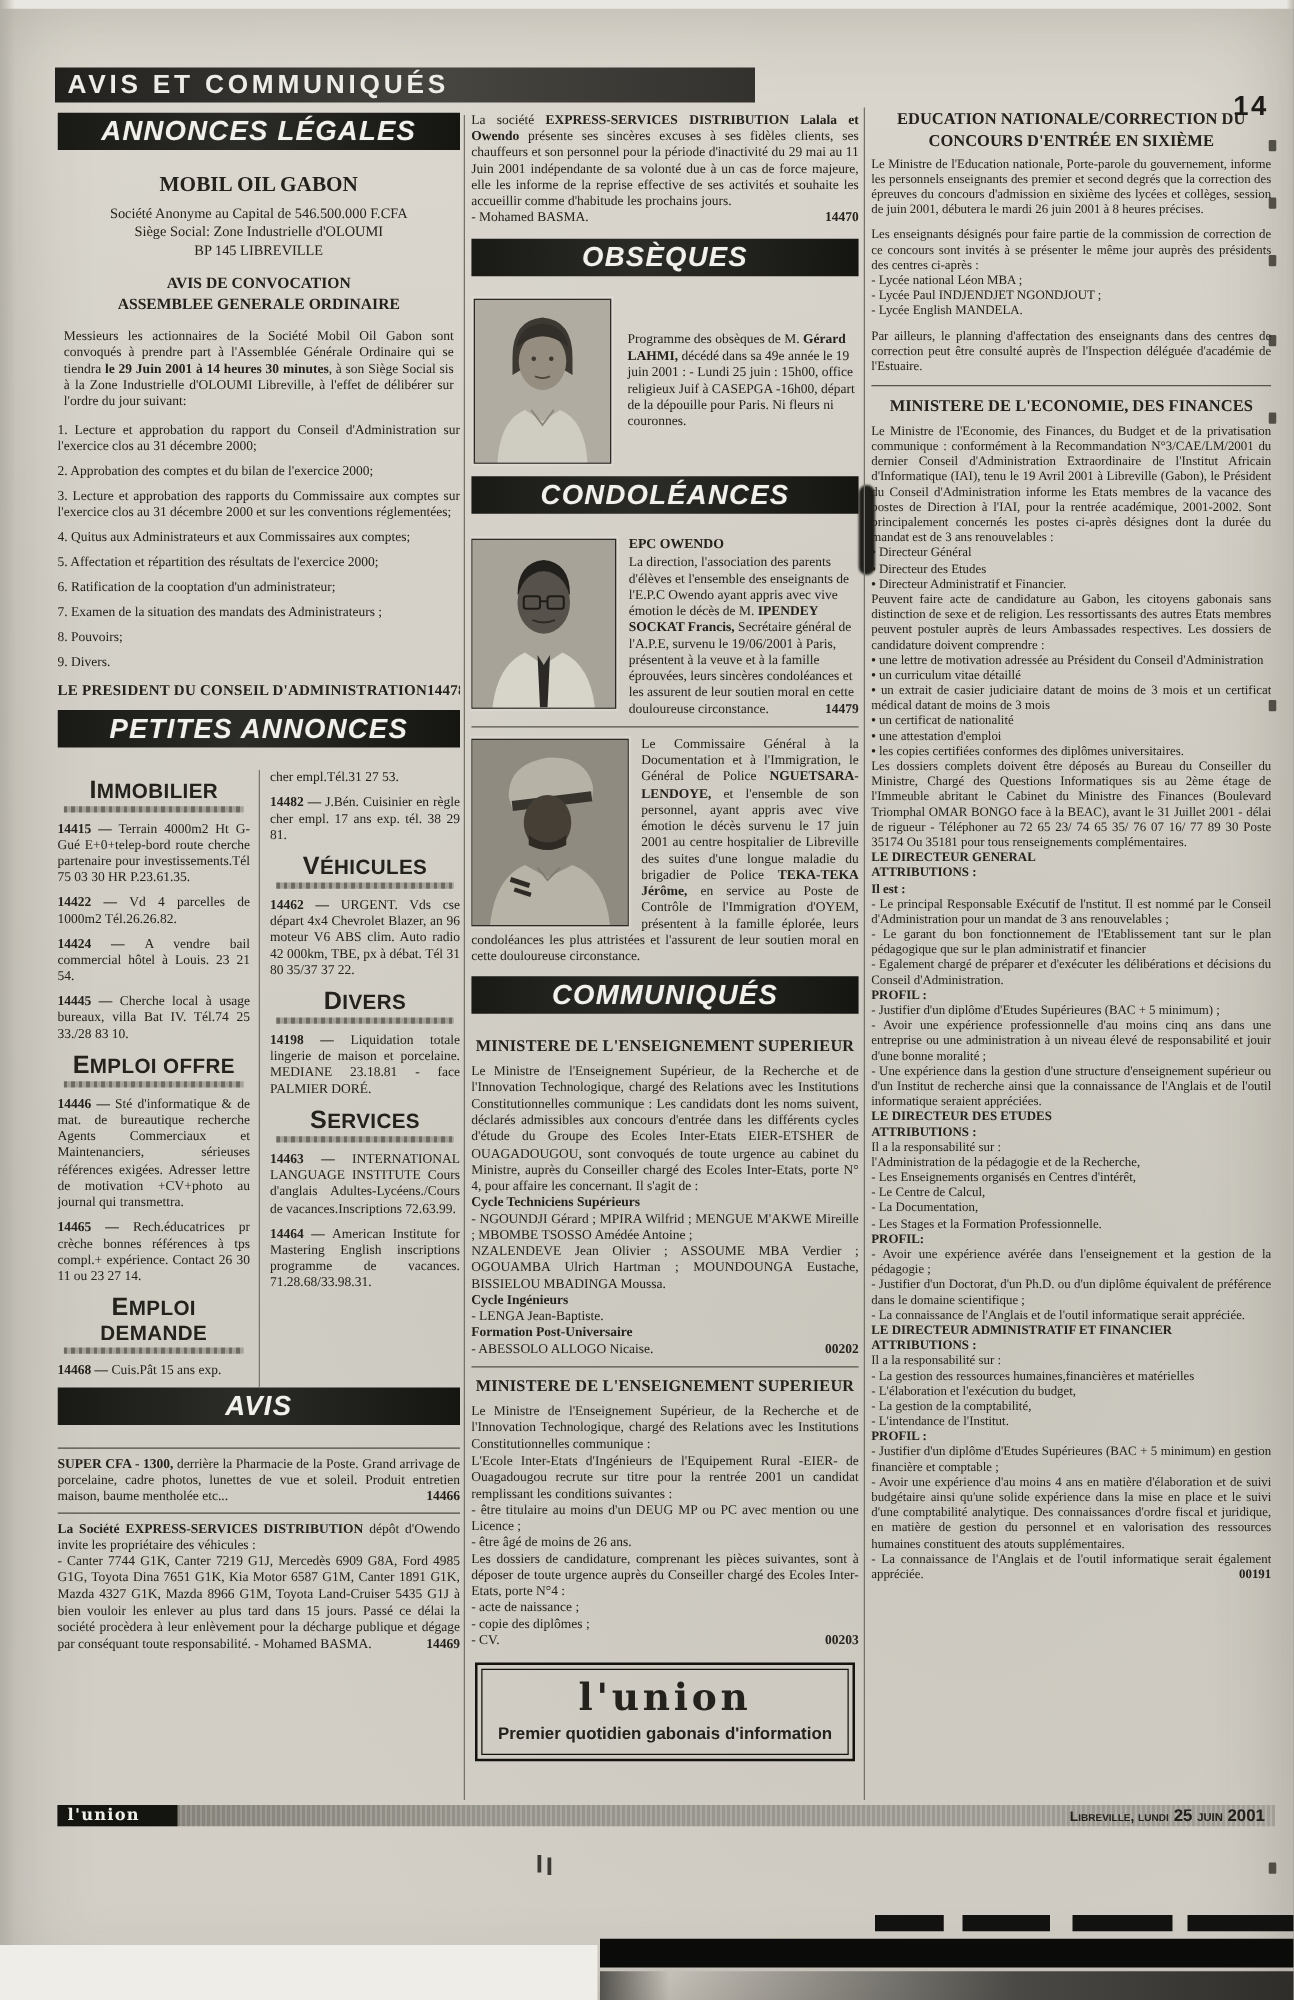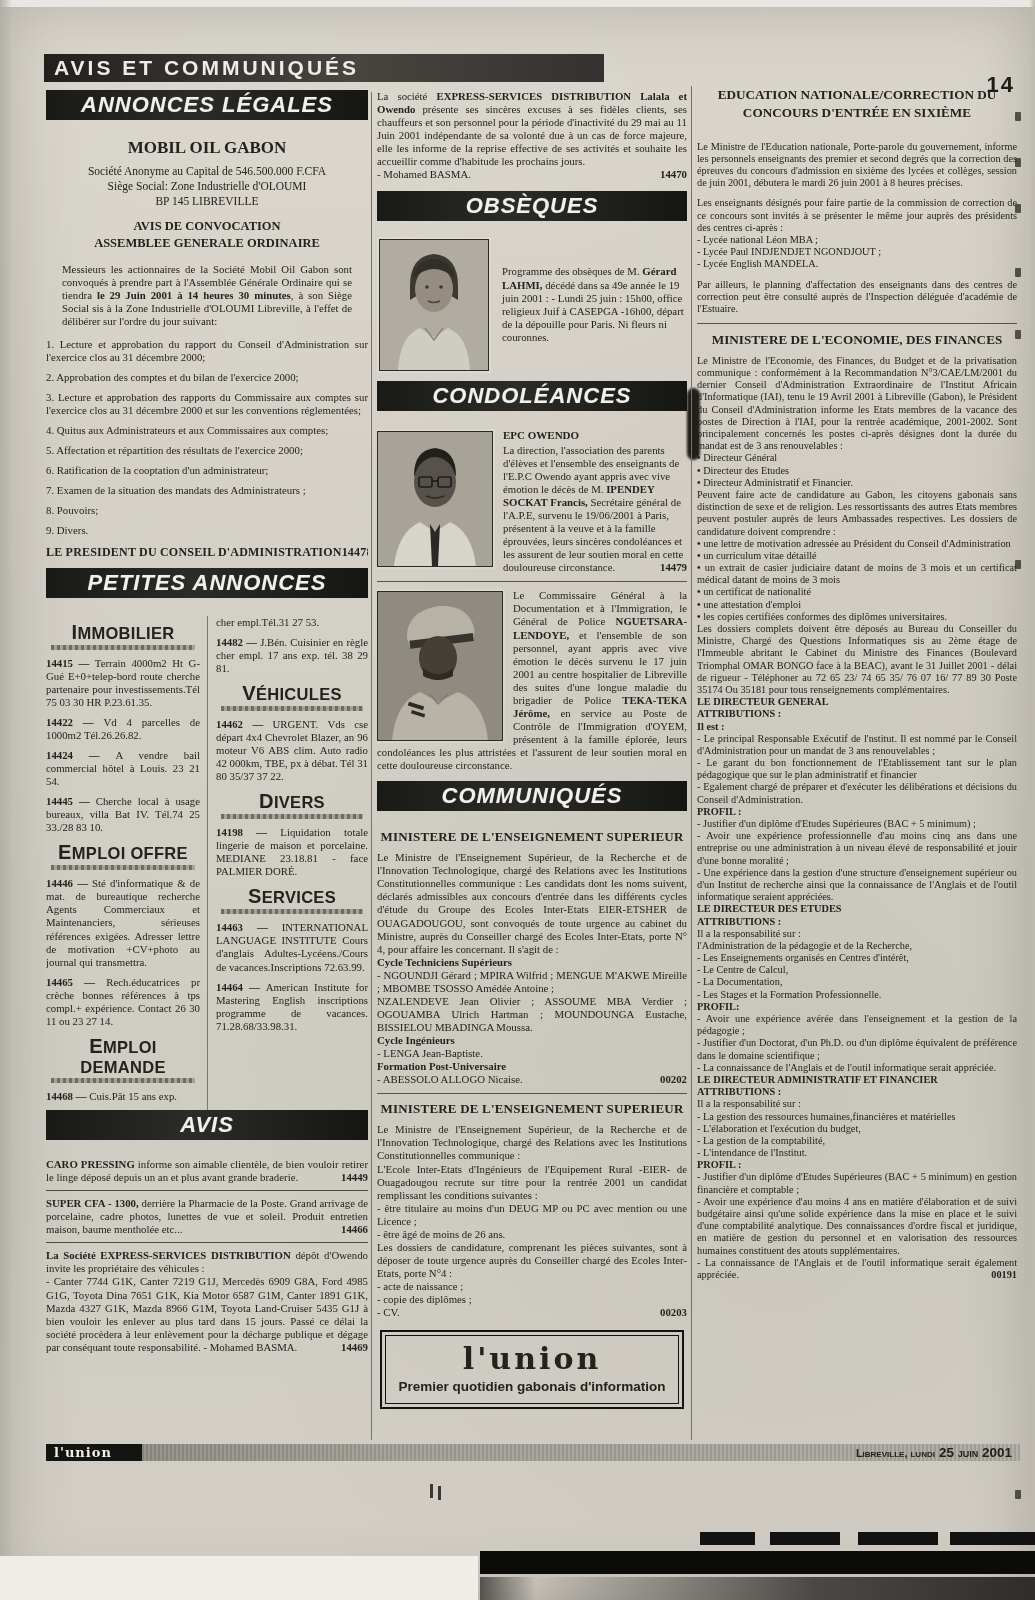--- a/index.html
+++ b/index.html
@@ -32,21 +32,21 @@
     text-align:center;font-size:22px;height:30px;line-height:29px;letter-spacing:1px;
     margin-bottom:18px;text-shadow:0 0 1px rgba(255,255,255,.25);}
   .center{text-align:center;}
   .head1{font-weight:bold;font-size:17px;margin:6px 0 6px;}
   .sub{font-size:11.5px;line-height:1.32;}
   .head2{font-weight:bold;font-size:12.5px;line-height:1.4;}
   .mt8{margin-top:8px;}
   .body{font-size:10.8px;line-height:1.21;}
   .j{text-align:justify;}
   .small{font-size:10.3px;line-height:1.185;}
-  .intro{margin:10px 16px 10px;}
+  .intro{margin:10px 5px 10px;}
   .sigline{font-weight:bold;font-size:12px;margin:2px 0 8px;letter-spacing:.2px;white-space:nowrap;}
   .secthead{font-family:"Liberation Sans",sans-serif;font-weight:bold;font-size:16.5px;
     text-align:center;letter-spacing:.3px;margin-top:5px;}
   .secthead::first-letter{font-size:1.22em;}
   .sectbar{height:5px;margin:1px auto 7px;width:94%;
     background:repeating-linear-gradient(90deg,#6e6b63 0 3px,#a6a39a 3px 6px);}
   .subcols{display:flex;margin-top:1px;}
   .subcol{width:50%;padding-right:7px;}
   .subcol.b{border-left:1px solid #7a766c;padding-left:8px;padding-right:0;}
   .mintitle{font-weight:bold;font-size:13px;text-align:center;margin:6px 0 6px;letter-spacing:.2px;}
@@ -191,21 +191,20 @@
         <div class="sectbar"></div>
         <div class="body j">
             <div class="tb ad"><span class="bseg">14463 — </span><span>INTERNATIONAL LANGUAGE INSTITUTE Cours d'anglais Adultes-Lycéens./Cours de vacances.Inscriptions 72.63.99.</span></div>
             <div class="tb ad"><span class="bseg">14464 — </span><span>American Institute for Mastering English inscriptions programme de vacances. 71.28.68/33.98.31.</span></div>
           </div>
       </div>
     </div>
 
     <div class="banner">AVIS</div>
     <div class="body j">
-        <div class="tb avi"><span class="bseg">CARO PRESSING</span><span> informe son aimable clientèle, de bien vouloir retirer le linge déposé depuis un an et plus avant grande braderie.</span><span class="ref">14449</span></div>
         <div class="tb avi st"><span class="bseg">SUPER CFA - 1300,</span><span> derrière la Pharmacie de la Poste. Grand arrivage de porcelaine, cadre photos, lunettes de vue et soleil. Produit entretien maison, baume mentholée etc...</span><span class="ref">14466</span></div>
         <div class="tb avi st"><span class="bseg">La Société EXPRESS-SERVICES DISTRIBUTION</span><span> dépôt d'Owendo invite les propriétaire des véhicules :
 - Canter 7744 G1K, Canter 7219 G1J, Mercedès 6909 G8A, Ford 4985 G1G, Toyota Dina 7651 G1K, Kia Motor 6587 G1M, Canter 1891 G1K, Mazda 4327 G1K, Mazda 8966 G1M, Toyota Land-Cruiser 5435 G1J à bien vouloir les enlever au plus tard dans 15 jours. Passé ce délai la société procèdera à leur enlèvement pour la décharge publique et dégage par conséquant toute responsabilité. - Mohamed BASMA.</span><span class="ref">14469</span></div>
       </div>
   </div>
 
   <div class="col col-mid">
     <div class="body j">
         <div class="tb "><span>La société </span><span class="bseg">EXPRESS-SERVICES DISTRIBUTION Lalala et Owendo</span><span> présente ses sincères excuses à ses fidèles clients, ses chauffeurs et son personnel pour la période d'inactivité du 29 mai au 11 Juin 2001 indépendante de sa volonté due à un cas de force majeure, elle les informe de la reprise effective de ses activités et souhaite les accueillir comme d'habitude les prochains jours.
 - Mohamed BASMA.</span><span class="ref">14470</span></div>
@@ -304,21 +303,21 @@
     <div class="unionbox">
       <div class="unionbox-inner">
         <div class="union-logo">l'union</div>
         <div class="union-tag">Premier quotidien gabonais d'information</div>
       </div>
     </div>
   </div>
 
   <div class="col col-right">
     <div class="rtitle">EDUCATION NATIONALE/CORRECTION DU</div>
-    <div class="rtitle" style="margin-bottom:19px">CONCOURS D'ENTRÉE EN SIXIÈME</div>
+    <div class="rtitle" style="margin-bottom:4px">CONCOURS D'ENTRÉE EN SIXIÈME</div>
     <div class="body j small">
         <div class="tb ln mb">Le Ministre de l'Education nationale, Porte-parole du gouvernement, informe les personnels enseignants des premier et second degrés que la correction des épreuves du concours d'admission en sixième des lycées et collèges, session de juin 2001, débutera le mardi 26 juin 2001 à 8 heures précises.</div>
         <div class="tb ln">Les enseignants désignés pour faire partie de la commission de correction de ce concours sont invités à se présenter le même jour auprès des présidents des centres ci-après :</div>
         <div class="tb ln">- Lycée national Léon MBA ;</div>
         <div class="tb ln">- Lycée Paul INDJENDJET NGONDJOUT ;</div>
         <div class="tb ln mb">- Lycée English MANDELA.</div>
         <div class="tb ln">Par ailleurs, le planning d'affectation des enseignants dans des centres de correction peut être consulté auprès de l'Inspection déléguée d'académie de l'Estuaire.</div>
       </div>
     <div class="sep2"></div>
     <div class="rtitle" style="margin-bottom:6px">MINISTERE DE L'ECONOMIE, DES FINANCES</div>

